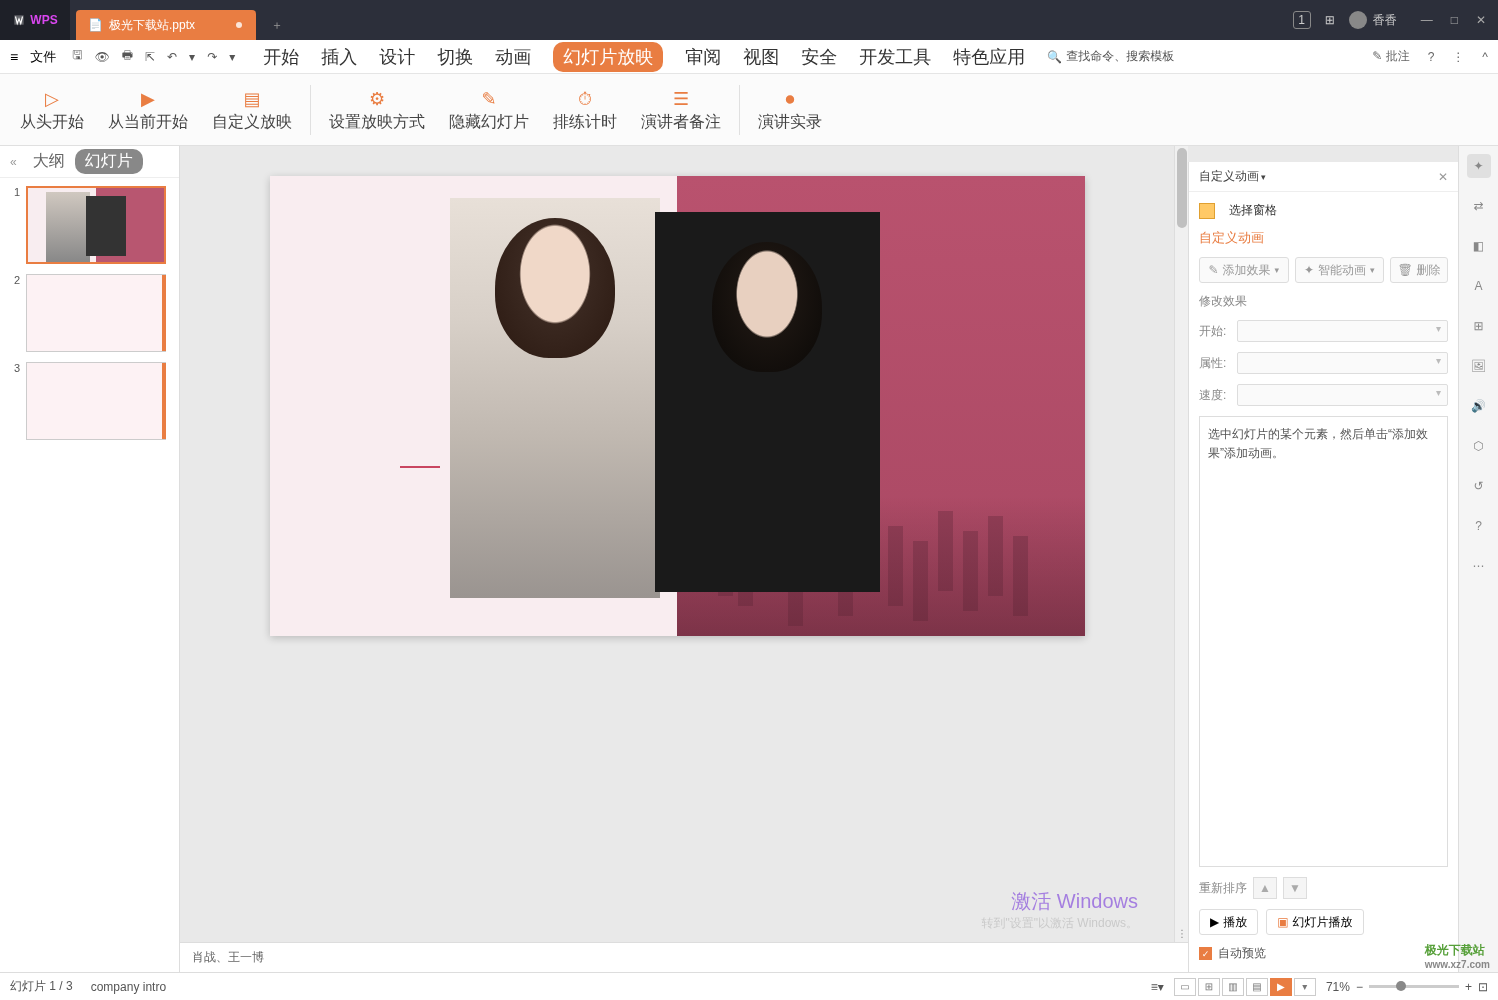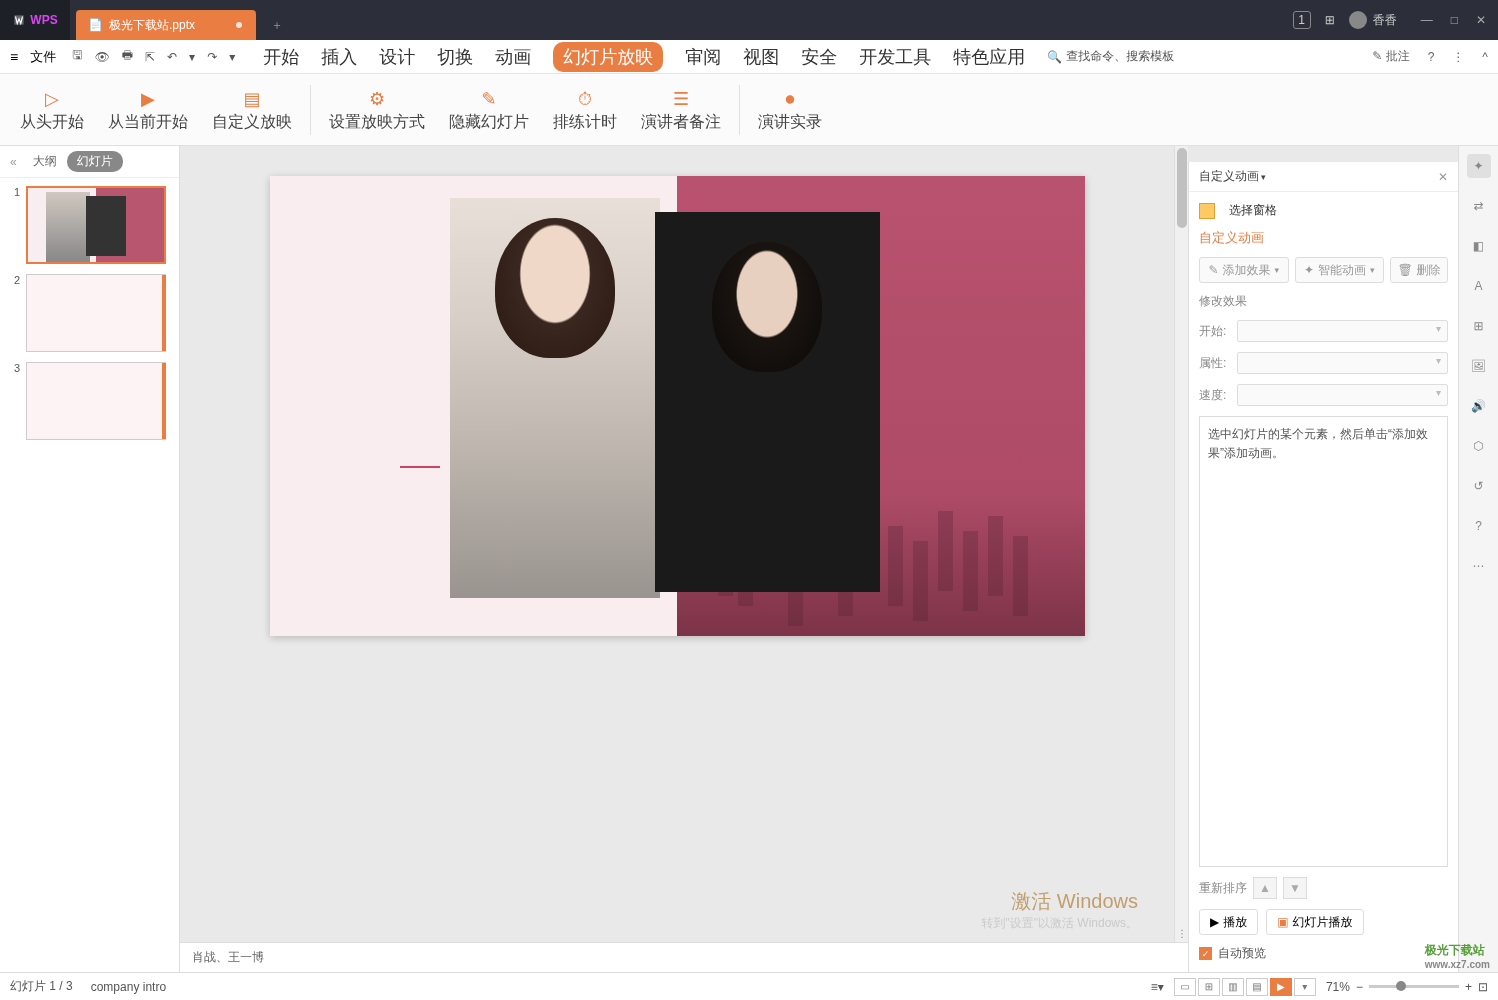--- a/index.html
+++ b/index.html
@@ -38,21 +38,21 @@
 .rib-item .lbl{font-size:16px;}
 .rib-sep{width:1px;height:50px;background:#e0e0e0;margin:0 6px;}
 
 
 .main{flex:1;display:flex;overflow:hidden;background:#e9e9e9;}
 
 
 .slides-panel{width:180px;background:#fff;border-right:1px solid #ddd;display:flex;flex-direction:column;}
 .slides-tabs{height:32px;display:flex;align-items:center;padding:0 10px;gap:10px;border-bottom:1px solid #eee;}
 .collapse-btn{color:#999;margin-right:6px;}
-.slides-tab{color:#666;font-size:12px;cursor:pointer;}
+.slides-tab{color:#666;font-size:16px;cursor:pointer;}
 .slides-tab.active{background:#888;color:#fff;padding:2px 10px;border-radius:10px;}
 .slides-list{flex:1;overflow:auto;padding:8px;}
 .slide-thumb{display:flex;gap:6px;margin-bottom:10px;}
 .slide-num{width:12px;color:#555;font-size:11px;text-align:right;}
 .thumb{width:140px;height:78px;background:#fce9ec;border:1px solid #ccc;position:relative;}
 .thumb.selected{border:2px solid #e97d42;}
 .thumb .tleft{width:50%;height:100%;background:#f8edf0;float:left;}
 .thumb .tright{width:50%;height:100%;background:#b85670;float:left;}
 .thumb .timg1{position:absolute;left:18px;top:4px;width:44px;height:70px;background:linear-gradient(#d0c8c0,#888);}
 .thumb .timg2{position:absolute;left:58px;top:8px;width:40px;height:60px;background:#333;}
@@ -112,21 +112,21 @@
 .sb-right{margin-left:auto;display:flex;align-items:center;gap:10px;}
 .sb-viewbtns{display:flex;gap:2px;}
 .sb-vb{width:22px;height:18px;border:1px solid #ccc;display:flex;align-items:center;justify-content:center;font-size:10px;color:#777;cursor:pointer;}
 .sb-vb.play{background:#e97d42;color:#fff;border-color:#e97d42;}
 .sb-zoom{display:flex;align-items:center;gap:6px;}
 .sb-slider{width:90px;height:3px;background:#ccc;position:relative;}
 .sb-slider::after{content:"";position:absolute;left:30%;top:-4px;width:10px;height:10px;background:#888;border-radius:50%;}
 
 
 .wm{position:absolute;right:50px;bottom:40px;opacity:.55;text-align:right;pointer-events:none;}
-.wm .l1{font-size:20px;color:#a16207;}
+.wm .l1{font-size:20px;color:#6d28d9;}
 .wm .l2{font-size:12px;color:#b0b0b0;}
 .wm2{position:absolute;right:8px;bottom:30px;font-size:14px;color:#57a03a;font-weight:bold;pointer-events:none;}
 .wm2 .sub{font-size:10px;color:#888;}
 </style>
 </head>
 <body>
 
 <div class="app">
 
   <div class="titlebar">

